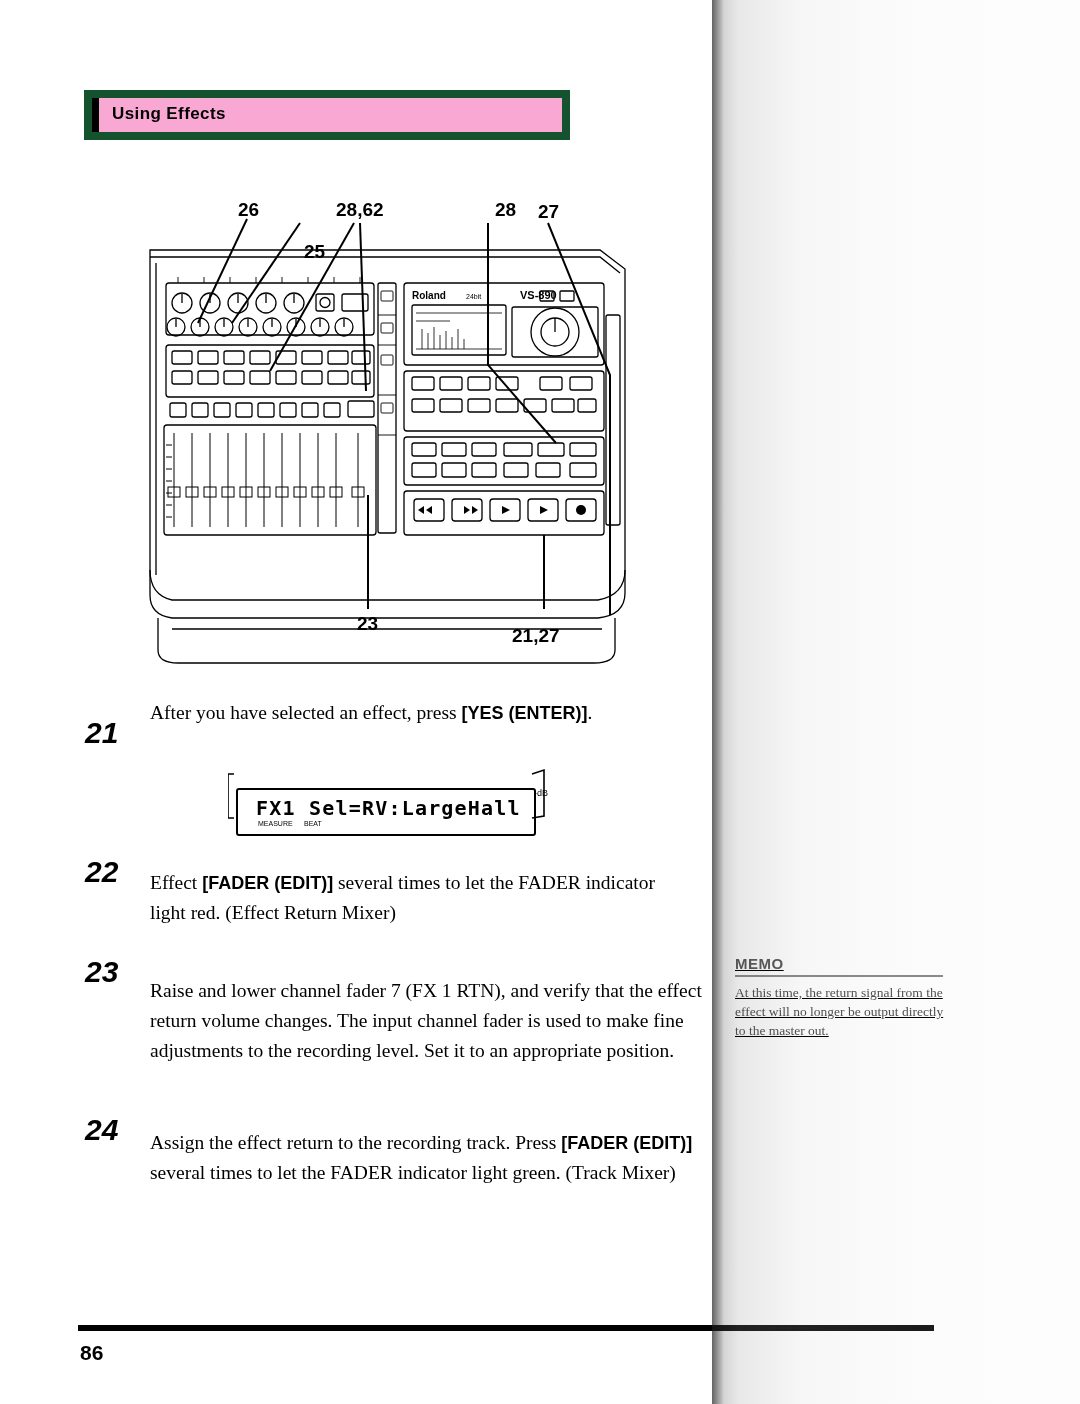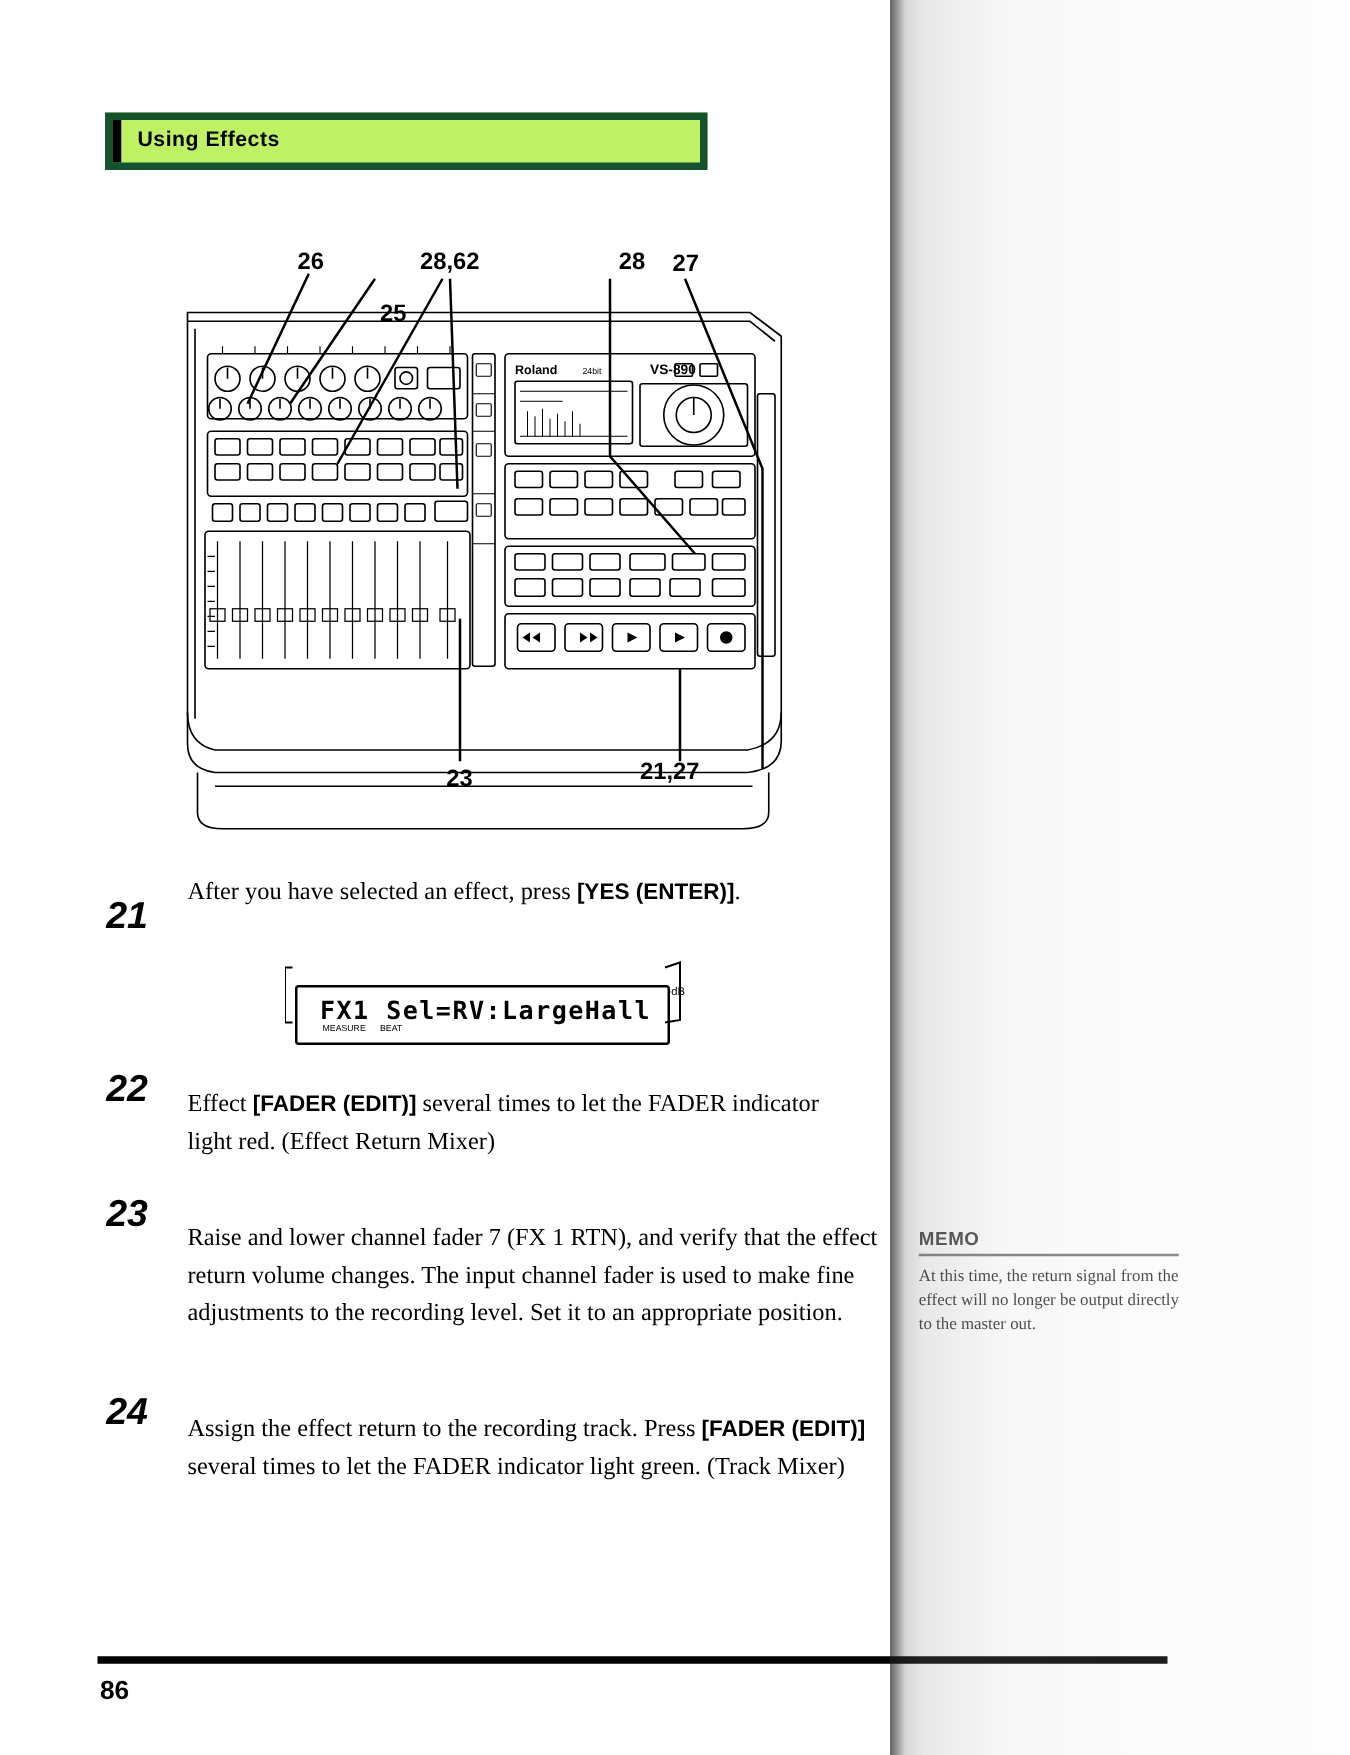--- a/index.html
+++ b/index.html
@@ -41,22 +41,22 @@
   .page {
     position: absolute;
     inset: 0;
   }
   .chapter-head {
     position: absolute;
     left: 84px;
     top: 90px;
     width: 470px;
     height: 34px;
-    border: 6px solid #14532d;
-    background: #bef264;
+    border: 8px solid #14532d;
+    background: #f9a8d4;
   }
   .chapter-head .bar {
     position: absolute;
     left: 0; top: 0; bottom: 0;
     width: 7px;
     background: #000;
   }
   .chapter-head .title {
     position: absolute;
     left: 20px;
@@ -169,22 +169,23 @@
     top: 28px;
     font-family: "Liberation Sans", sans-serif;
     font-size: 9px;
     color: #000;
   }
 
   
   .memo {
     position: absolute;
     left: 735px;
-    top: 983px;
+    top: 955px;
     width: 210px;
+    text-decoration: underline;
   }
   .memo-head {
     font-family: "Liberation Sans", sans-serif;
     font-weight: bold;
     font-size: 15px;
     color: rgba(45,45,45,0.78);
     letter-spacing: .5px;
   }
   .memo-rule {
     width: 208px;
@@ -230,21 +231,21 @@
 
   <div class="figure">
 
     <div class="callout" style="left:118px; top:4px;">26</div>
     <div class="callout" style="left:184px; top:6px;margin-top:40px;">25</div>
     <div class="callout" style="left:216px; top:4px;">28,62</div>
     <div class="callout" style="left:360px; top:4px;margin-left:15px;">28</div>
     <div class="callout" style="left:418px; top:6px;">27</div>
 
     <div class="callout" style="left:237px; top:418px;">23</div>
-    <div class="callout" style="left:392px; top:412px;">21,27</div>
+    <div class="callout" style="left:392px; top:430px;">21,27</div>
 
     <svg width="560" height="470" viewBox="0 0 560 470">
       <g stroke="#000" fill="none" stroke-width="1.3">
 
         <path d="M30 55 L480 55 L505 74 L505 375 Q505 400 478 405 L52 405 Q30 400 30 375 Z"></path>
         <path d="M30 375 L30 400 Q30 420 52 423 L478 423 Q505 420 505 398 L505 375"></path>
 
         <path d="M38 423 L38 455 Q38 468 58 468 L474 468 Q495 468 495 455 L495 423"></path>
         <path d="M52 434 L482 434"></path>
 

